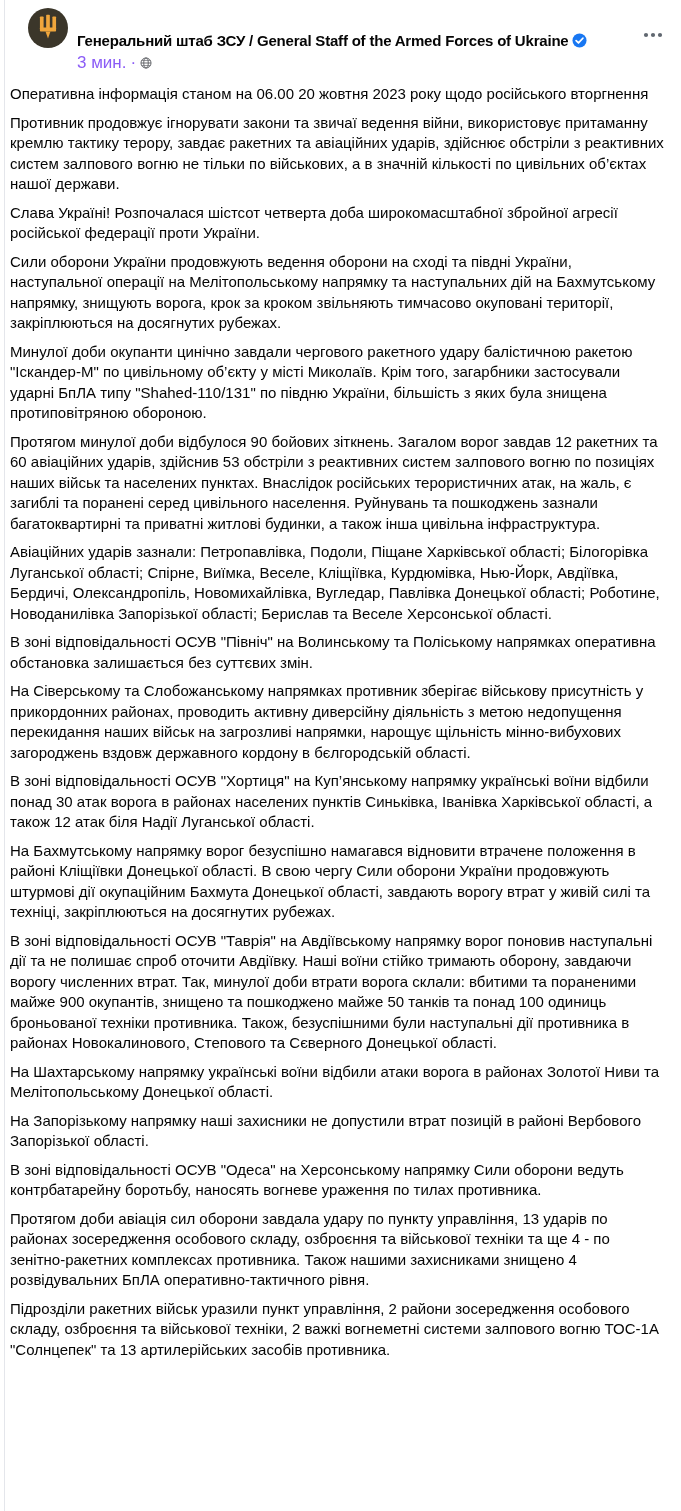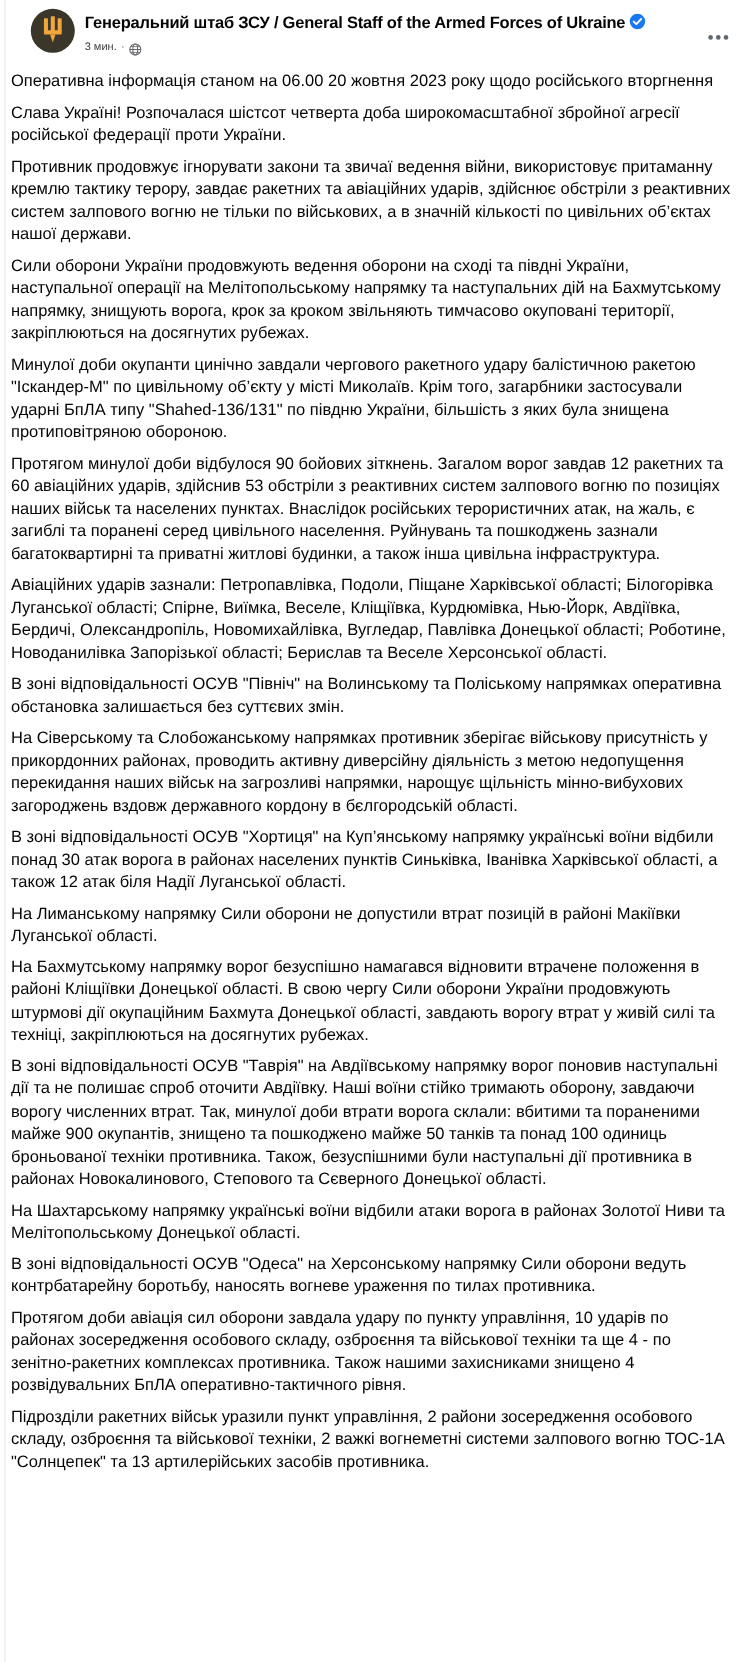--- a/index.html
+++ b/index.html
@@ -7,25 +7,25 @@
     width:681px; height:1511px; background:#ffffff; overflow:hidden;
     font-family:"Liberation Sans", sans-serif; color:#050505; position:relative;
   }
   .edge-line { position:absolute; left:4px; top:0; bottom:0; width:1px; background:#e4e6eb; }
   .post { position:relative; }
   .post-header { position:relative; display:flex; padding:8px 16px 0 28px; }
   .avatar {
     width:40px; height:40px; border-radius:50%; background:#3b362a;
     flex:0 0 40px; display:flex; align-items:center; justify-content:center; cursor:pointer;
   }
-  .header-info { margin-left:9px; padding-top:3px; min-width:0; }
+  .header-info { margin-left:9px; padding-top:3px; min-width:0;margin-top:20px; }
   .author-line { font-size:15px; font-weight:700; line-height:19px; color:#050505; letter-spacing:-0.2px; }
   .author-line .author { cursor:pointer; }
   .verified { display:inline-block; vertical-align:-2px; margin-left:4px; }
-  .meta-line { display:flex; align-items:flex-end; gap:4px; font-size:10px; color:#404040; line-height:17px; margin-top:2px; }
+  .meta-line { display:flex; align-items:center; gap:4px; font-size:17px; color:#8b5cf6; line-height:17px; margin-top:2px; }
   .meta-line .timestamp { cursor:pointer; }
   .globe { display:inline-flex; }
   .more-btn { position:absolute; right:14px; top:18px; padding:6px 4px; cursor:pointer; border-radius:4px; }
   .post-body { padding:13px 13px 0 10px; font-size:15px; line-height:20.5px; color:#050505; }
   .para { margin:0 0 8px 0; }
 </style>
 </head>
 <body>
 
 <div class="edge-line"></div>
@@ -81,31 +81,31 @@
             <circle cx="17" cy="3" r="2.1"></circle>
           </g>
         </svg>
       </span>
     </div>
 
   </div>
 
   <div class="post-body">
       <div class="para">Оперативна інформація станом на 06.00 20 жовтня 2023 року щодо російського вторгнення</div>
+      <div class="para">Противник продовжує ігнорувати закони та звичаї ведення війни, використовує притаманну кремлю тактику терору, завдає ракетних та авіаційних ударів, здійснює обстріли з реактивних систем залпового вогню не тільки по військових, а в значній кількості по цивільних об’єктах нашої держави.</div>
       <div class="para">Слава Україні! Розпочалася шістсот четверта доба широкомасштабної збройної агресії російської федерації проти України.</div>
-      <div class="para">Противник продовжує ігнорувати закони та звичаї ведення війни, використовує притаманну кремлю тактику терору, завдає ракетних та авіаційних ударів, здійснює обстріли з реактивних систем залпового вогню не тільки по військових, а в значній кількості по цивільних об’єктах нашої держави.</div>
       <div class="para">Сили оборони України продовжують ведення оборони на сході та півдні України, наступальної операції на Мелітопольському напрямку та наступальних дій на Бахмутському напрямку, знищують ворога, крок за кроком звільняють тимчасово окуповані території, закріплюються на досягнутих рубежах.</div>
-      <div class="para">Минулої доби окупанти цинічно завдали чергового ракетного удару балістичною ракетою "Іскандер-М" по цивільному об’єкту у місті Миколаїв. Крім того, загарбники застосували ударні БпЛА типу "Shahed-136/131" по півдню України, більшість з яких була знищена протиповітряною обороною.</div>
+      <div class="para">Минулої доби окупанти цинічно завдали чергового ракетного удару балістичною ракетою "Іскандер-М" по цивільному об’єкту у місті Миколаїв. Крім того, загарбники застосували ударні БпЛА типу "Shahed-110/131" по півдню України, більшість з яких була знищена протиповітряною обороною.</div>
       <div class="para">Протягом минулої доби відбулося 90 бойових зіткнень. Загалом ворог завдав 12 ракетних та 60 авіаційних ударів, здійснив 53 обстріли з реактивних систем залпового вогню по позиціях наших військ та населених пунктах. Внаслідок російських терористичних атак, на жаль, є загиблі та поранені серед цивільного населення. Руйнувань та пошкоджень зазнали багатоквартирні та приватні житлові будинки, а також інша цивільна інфраструктура.</div>
       <div class="para">Авіаційних ударів зазнали: Петропавлівка, Подоли, Піщане Харківської області; Білогорівка Луганської області; Спірне, Виїмка, Веселе, Кліщіївка, Курдюмівка, Нью-Йорк, Авдіївка, Бердичі, Олександропіль, Новомихайлівка, Вугледар, Павлівка Донецької області; Роботине, Новоданилівка Запорізької області; Берислав та Веселе Херсонської області.</div>
       <div class="para">В зоні відповідальності ОСУВ "Північ" на Волинському та Поліському напрямках оперативна обстановка залишається без суттєвих змін.</div>
       <div class="para">На Сіверському та Слобожанському напрямках противник зберігає військову присутність у прикордонних районах, проводить активну диверсійну діяльність з метою недопущення перекидання наших військ на загрозливі напрямки, нарощує щільність мінно-вибухових загороджень вздовж державного кордону в бєлгородській області.</div>
       <div class="para">В зоні відповідальності ОСУВ "Хортиця" на Куп’янському напрямку українські воїни відбили понад 30 атак ворога в районах населених пунктів Синьківка, Іванівка Харківської області, а також 12 атак біля Надії Луганської області.</div>
-      <div class="para">На Лиманському напрямку Сили оборони не допустили втрат позицій в районі Макіївки Луганської області.</div>
       <div class="para">На Бахмутському напрямку ворог безуспішно намагався відновити втрачене положення в районі Кліщіївки Донецької області. В свою чергу Сили оборони України продовжують штурмові дії окупаційним Бахмута Донецької області, завдають ворогу втрат у живій силі та техніці, закріплюються на досягнутих рубежах.</div>
       <div class="para">В зоні відповідальності ОСУВ "Таврія" на Авдіївському напрямку ворог поновив наступальні дії та не полишає спроб оточити Авдіївку. Наші воїни стійко тримають оборону, завдаючи ворогу численних втрат. Так, минулої доби втрати ворога склали: вбитими та пораненими майже 900 окупантів, знищено та пошкоджено майже 50 танків та понад 100 одиниць броньованої техніки противника. Також, безуспішними були наступальні дії противника в районах Новокалинового, Степового та Сєверного Донецької області.</div>
       <div class="para">На Шахтарському напрямку українські воїни відбили атаки ворога в районах Золотої Ниви та Мелітопольському Донецької області.</div>
+      <div class="para">На Запорізькому напрямку наші захисники не допустили втрат позицій в районі Вербового Запорізької області.</div>
       <div class="para">В зоні відповідальності ОСУВ "Одеса" на Херсонському напрямку Сили оборони ведуть контрбатарейну боротьбу, наносять вогневе ураження по тилах противника.</div>
-      <div class="para">Протягом доби авіація сил оборони завдала удару по пункту управління, 10 ударів по районах зосередження особового складу, озброєння та військової техніки та ще 4 - по зенітно-ракетних комплексах противника. Також нашими захисниками знищено 4 розвідувальних БпЛА оперативно-тактичного рівня.</div>
+      <div class="para">Протягом доби авіація сил оборони завдала удару по пункту управління, 13 ударів по районах зосередження особового складу, озброєння та військової техніки та ще 4 - по зенітно-ракетних комплексах противника. Також нашими захисниками знищено 4 розвідувальних БпЛА оперативно-тактичного рівня.</div>
       <div class="para">Підрозділи ракетних військ уразили пункт управління, 2 райони зосередження особового складу, озброєння та військової техніки, 2 важкі вогнеметні системи залпового вогню ТОС-1А "Солнцепек" та 13 артилерійських засобів противника.</div>
     </div>
 
 </div>
 
 </body></html>

